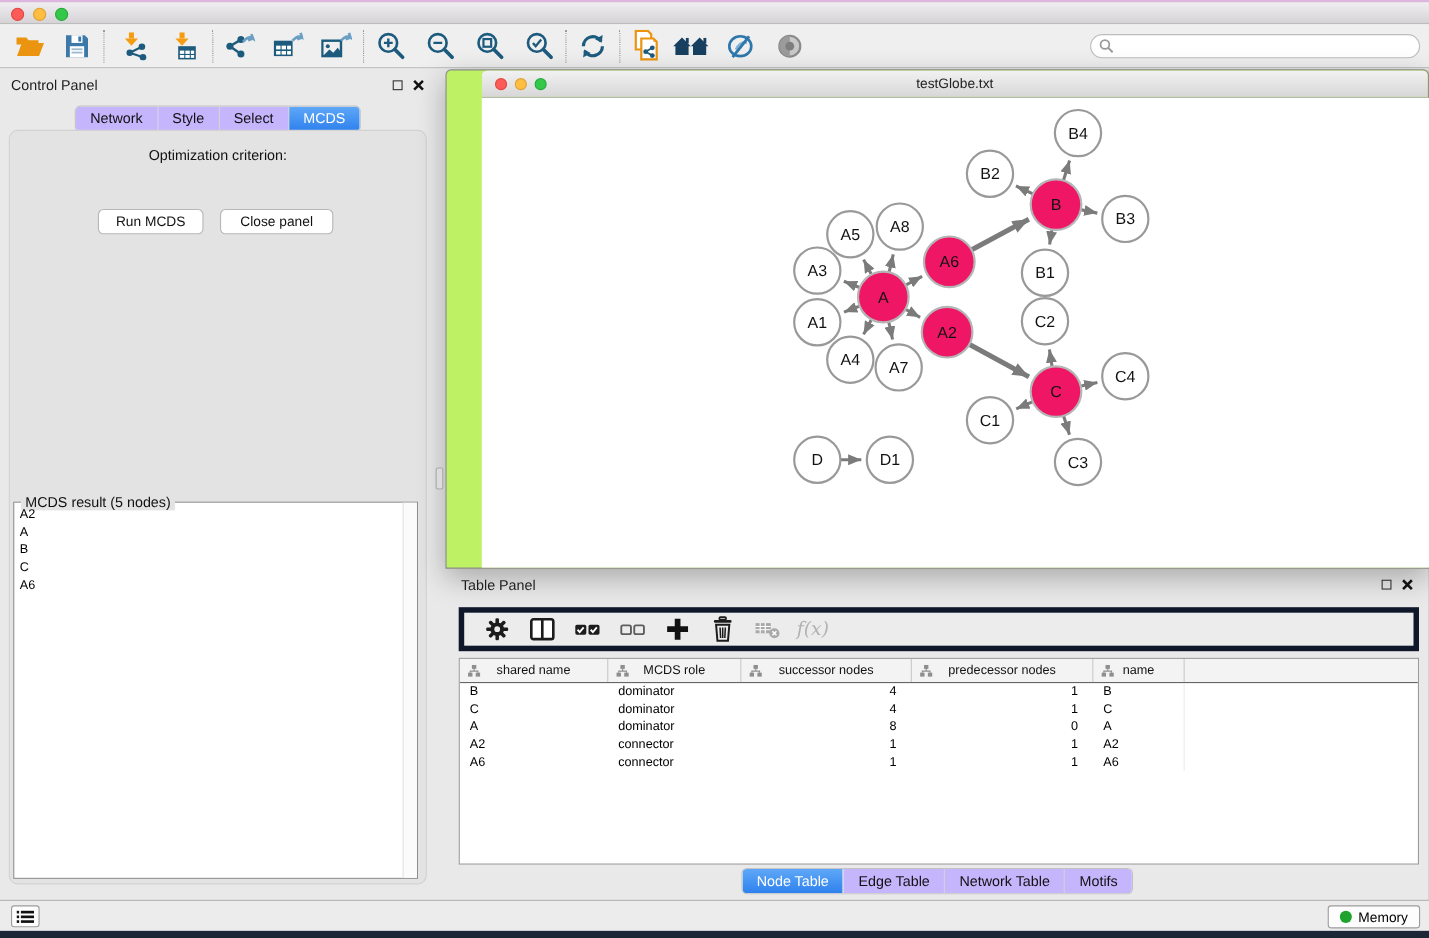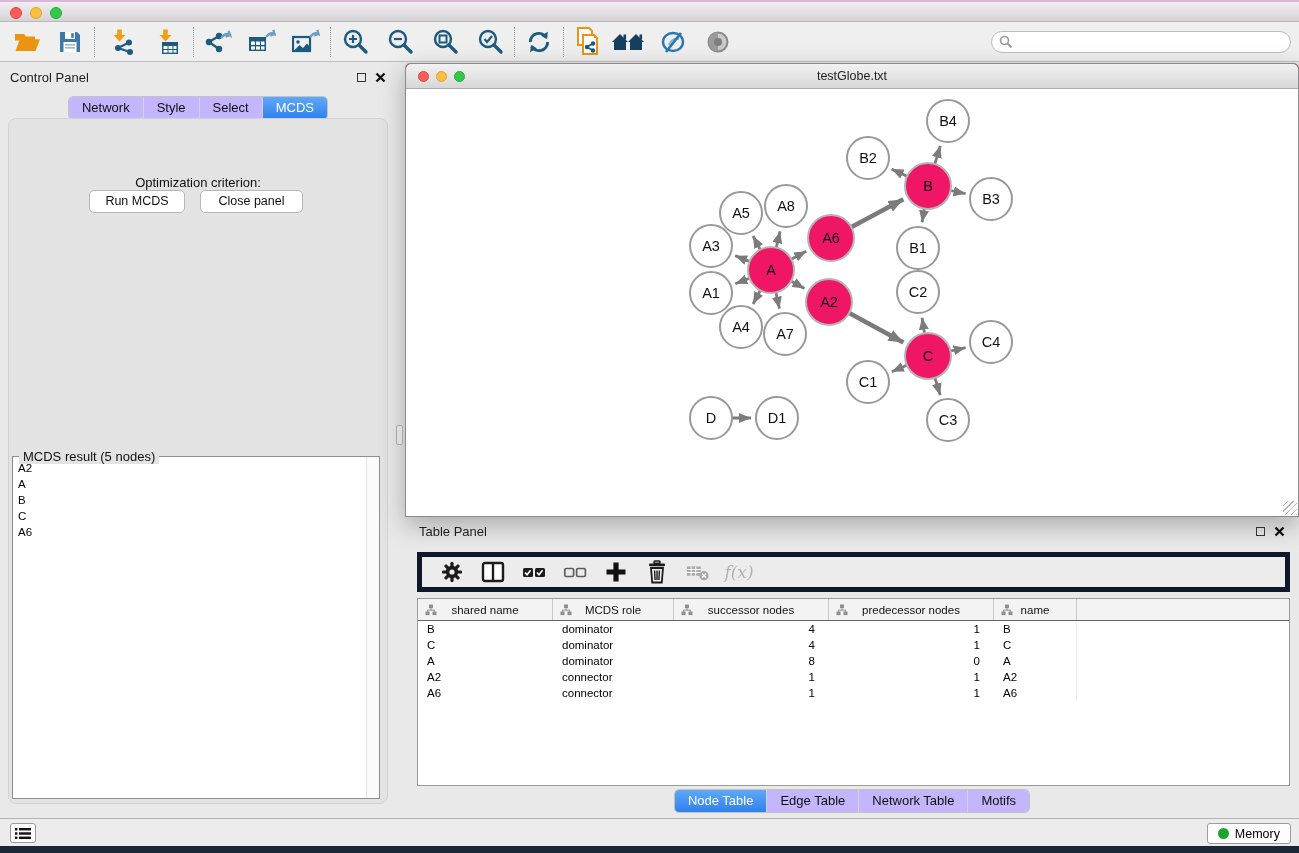--- a/index.html
+++ b/index.html
@@ -38,21 +38,21 @@
   .float-box { width:9px; height:9px; border:1.6px solid #333; display:inline-block; }
   .tabs-row { position:absolute; top:30px; left:0; right:0; display:flex; justify-content:center; }
   .seg { display:flex; border:1px solid #c3c3c3; border-radius:5px; overflow:hidden; background:#fff; }
   .seg .seg-btn { padding:3px 13px; font-size:13px; color:#111; background:#c4b5fd;
     border-right:1px solid #d4d4d4; cursor:default; line-height:16px; }
   .seg .seg-btn:last-child { border-right:none; }
   .seg .seg-btn.active { background:linear-gradient(#5fa8f8,#2e81ee); color:#fff; }
   #cp-content { position:absolute; left:4px; right:4px; top:52px; bottom:6px;
     background:#e3e3e3; border:1px solid #d2d2d2; border-radius:8px; }
   #opt-label { position:absolute; top:14px; left:0; right:0; text-align:center;
-    font-size:13px; color:#111;margin-top:42px; }
+    font-size:13px; color:#111; }
   #criterion-select { position:absolute; top:37px; left:31px; width:312px; height:23px;
     background:#fff; border:1px solid #b3b3b3; border-radius:4px; display:flex; align-items:center; }
   #criterion-select .sel-text { flex:1; text-align:center; font-size:12.5px; color:#111; }
   #criterion-select .stepper { width:20px; height:23px; margin:-1px -1px -1px 0;
     background:linear-gradient(#6cb0f9,#2d7dec); border-radius:0 4px 4px 0;
     display:flex; flex-direction:column; align-items:center; justify-content:center; gap:2px; }
   .tri-up { width:0; height:0; border-left:4px solid transparent; border-right:4px solid transparent;
     border-bottom:5px solid #fff; }
   .tri-down { width:0; height:0; border-left:4px solid transparent; border-right:4px solid transparent;
     border-top:5px solid #fff; }
@@ -64,22 +64,22 @@
     border:1px solid #8e8e8e; background:#fff; }
   #result-title { position:absolute; top:-8px; left:6px; background:#e3e3e3; padding:0 4px;
     font-size:13px; color:#111; }
   #result-list { position:absolute; left:1px; top:3px; bottom:1px; right:14px; overflow:hidden; }
   .list-item { font-size:11.5px; line-height:16px; padding-left:4px; color:#000; }
   #result-scroll { position:absolute; right:0; top:0; bottom:0; width:13px; background:#fbfbfb;
     border-left:1px solid #e3e3e3; }
 
   
   #net-window { position:absolute; left:405px; top:63px; width:894px; height:454px;
-    background:#b91c1c; border:1px solid #8a8a8a; border-radius:5px 5px 0 0;
-    box-shadow:0 8px 26px rgba(0,0,0,0.28); }
+    background:#bef264; border:1px solid #8a8a8a; border-radius:5px 5px 0 0;
+    box-shadow:0 8px 26px rgba(0,0,0,0.28);padding-left:32px; }
   #net-titlebar { position:relative; height:25px; background:linear-gradient(#f2f2f2,#d7d7d7);
     border-bottom:1px solid #ababab; border-radius:5px 5px 0 0; }
   #net-titlebar .lights { top:7px; left:12px; gap:7px; }
   #net-titlebar .light { width:11px; height:11px; }
   #net-title { position:absolute; left:0; right:0; top:5px; text-align:center; font-size:12.5px; color:#222; }
   #net-canvas { position:relative; width:892px; height:427px; background:#fff; }
   #net-grip { position:absolute; right:1px; bottom:1px; width:14px; height:14px;
     background:repeating-linear-gradient(135deg, transparent 0 3px, #b5b5b5 3px 4px); }
   #splitter-nub { position:absolute; left:396px; top:425px; width:7px; height:20px;
     background:#dcdcdc; border:1px solid #a8a8a8; border-radius:2px; }

